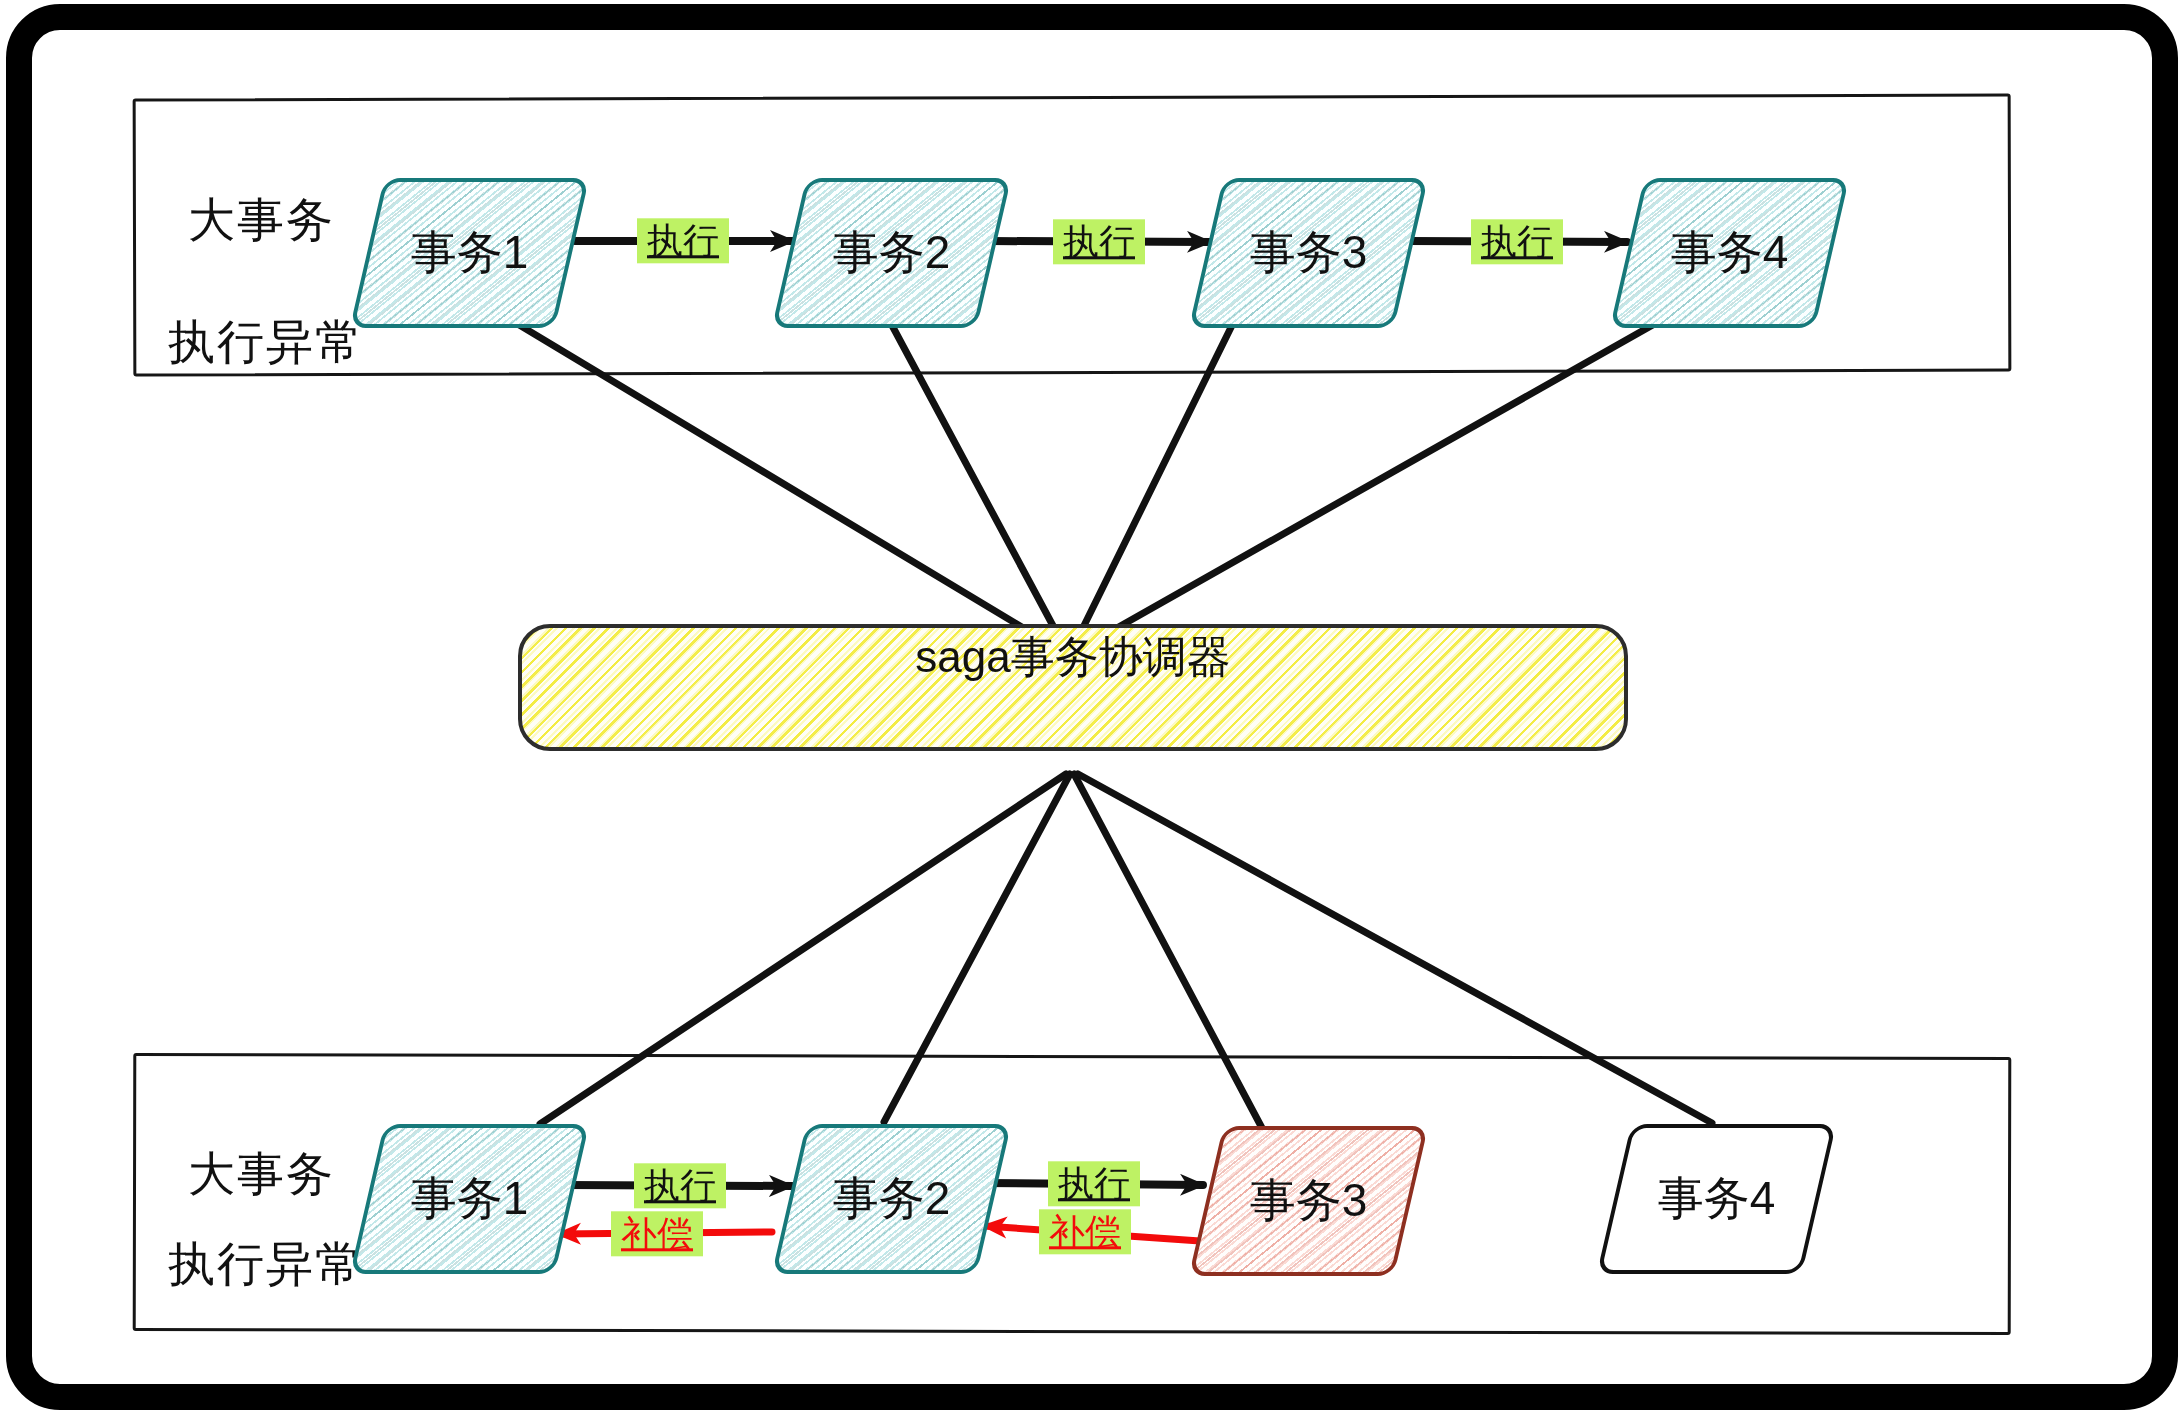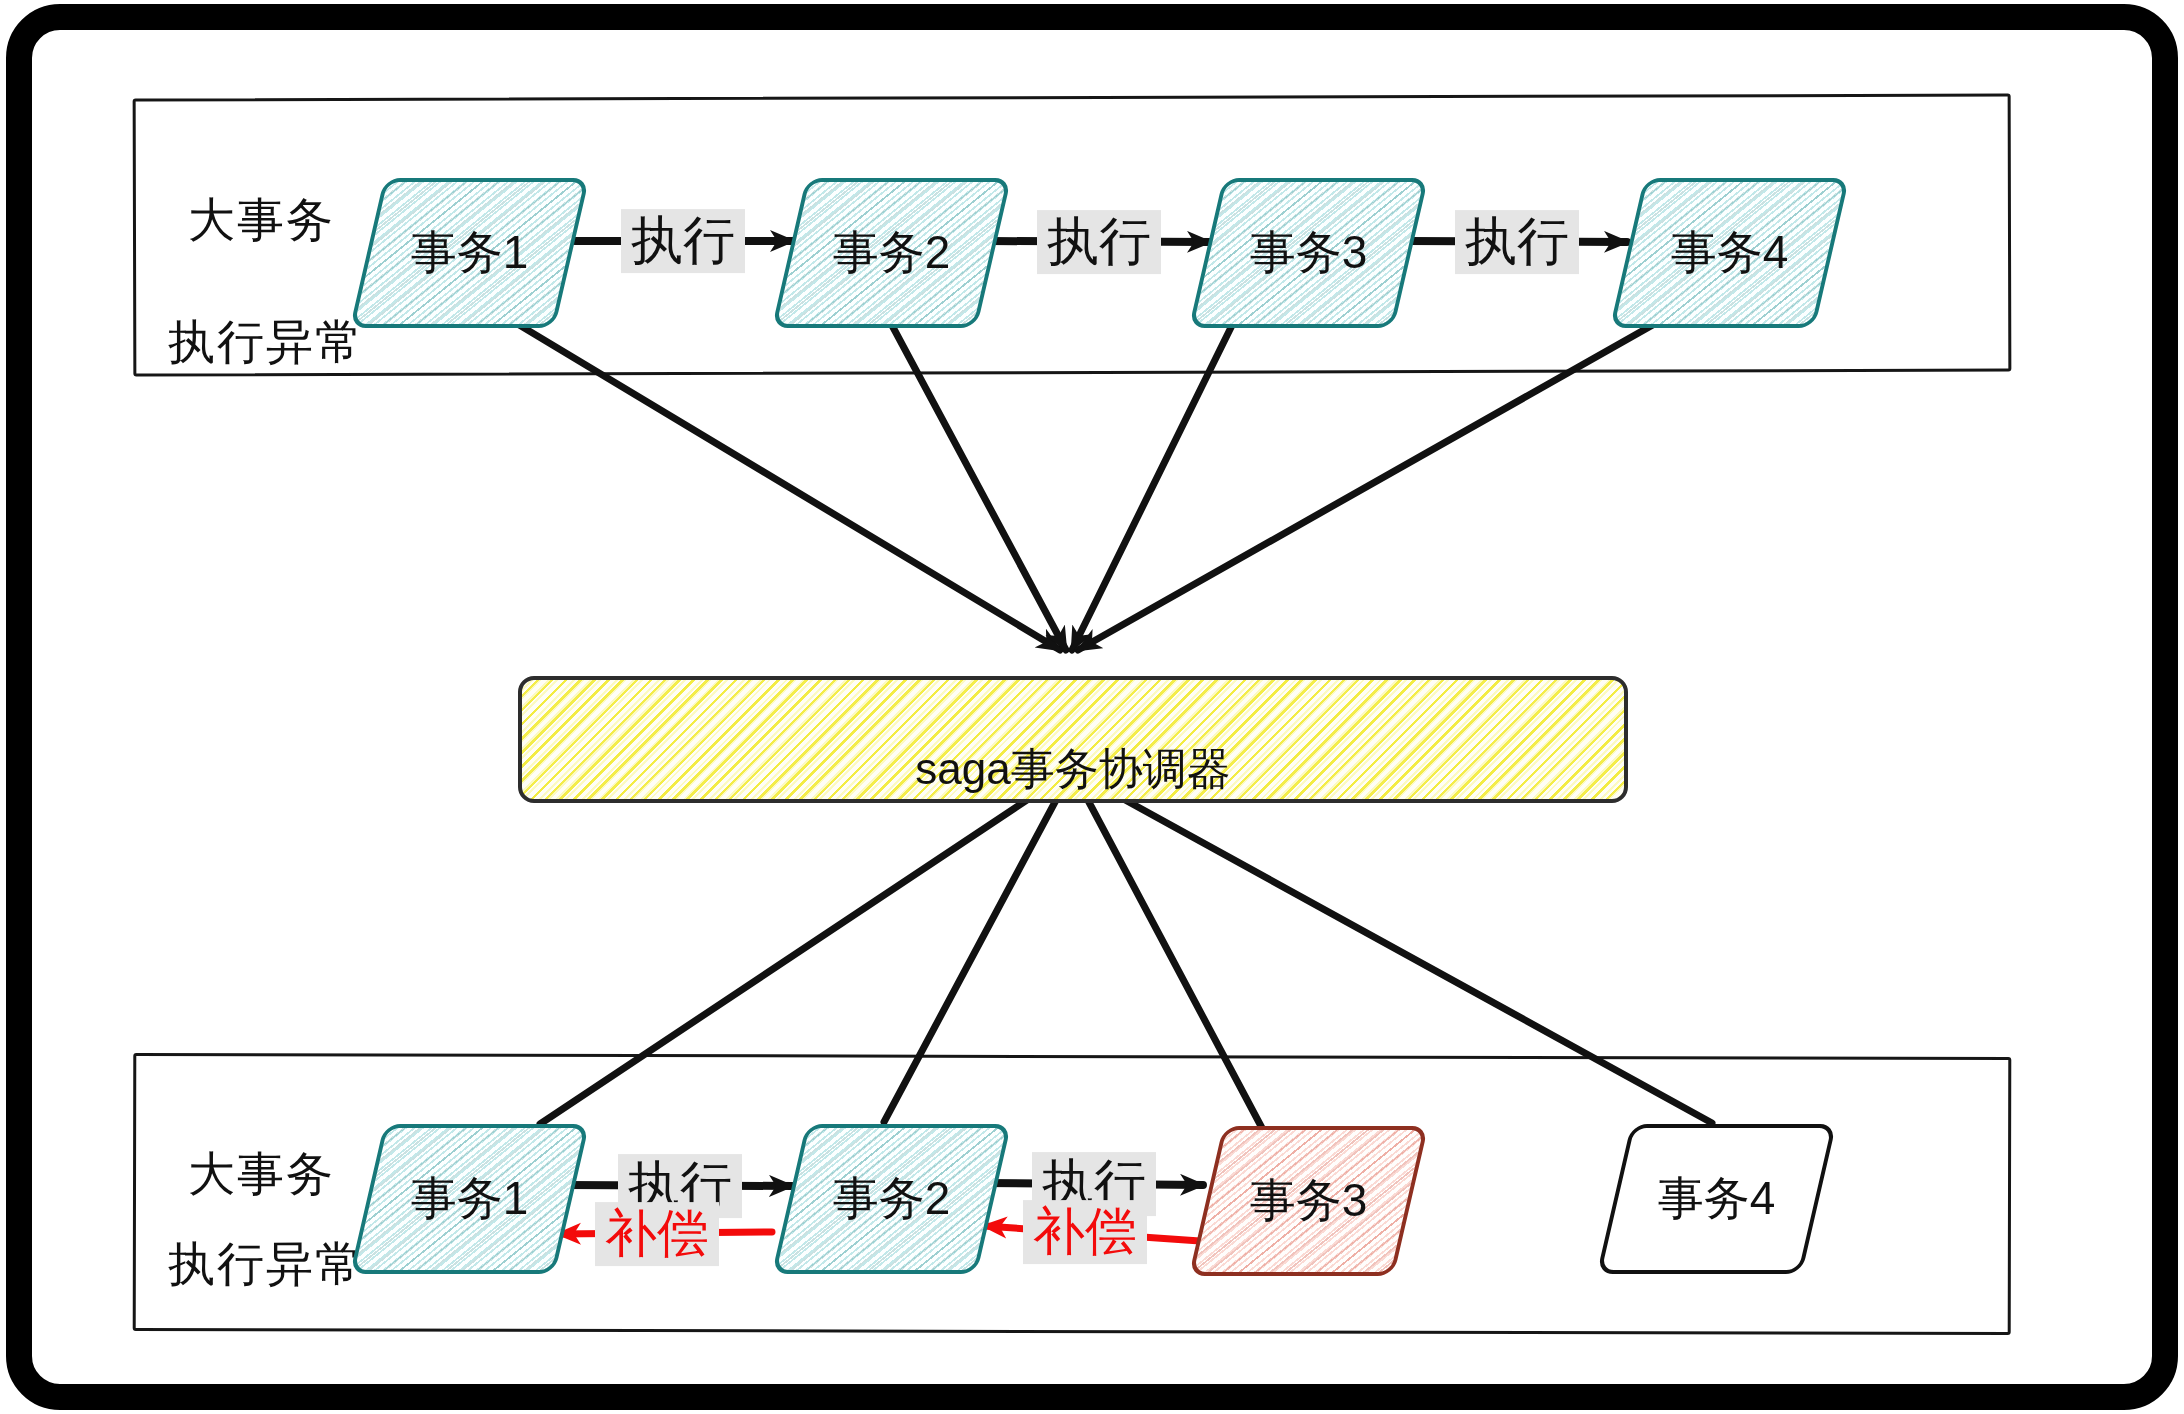--- a/index.html
+++ b/index.html
@@ -44,32 +44,32 @@
   }
   .box-red .bg{
     border:4px solid #8e2f20;background-color:#fffdfc;
     background-image:
       repeating-linear-gradient(135deg, rgba(220,110,95,0.40) 0 2px, transparent 2px 11px),
       repeating-linear-gradient(135deg, rgba(245,175,163,0.45) 0 2px, transparent 2px 6px);
   }
   .box-plain .bg{border:4px solid #111;background:#fff;}
   
   #saga-box{
-    position:absolute;left:518px;top:676px;width:1102px;height:119px;z-index:5;
-    border:4px solid #2d2d2d;border-radius:16px;background-color:#fffef6;
+    position:absolute;left:518px;top:624px;width:1102px;height:119px;z-index:5;
+    border:4px solid #2d2d2d;border-radius:32px;background-color:#fffef6;
     background-image:
       repeating-linear-gradient(135deg, rgba(242,234,45,0.85) 0 2.5px, transparent 2.5px 10px),
       repeating-linear-gradient(135deg, rgba(250,246,140,0.5) 0 2px, transparent 2px 6px);
-    display:flex;align-items:flex-end;justify-content:center;
+    display:flex;align-items:flex-start;justify-content:center;
   }
   #saga-box .lbl{font-size:44px;color:#111;}
   
   .edge-label{
     position:absolute;z-index:6;transform:translate(-50%,-50%);
-    background:#e5e5e5;padding:2px 10px;font-size:52px;line-height:1.15;white-space:nowrap;
+    background:#bef264;padding:2px 10px;font-size:36px;line-height:1.15;white-space:nowrap;text-decoration:underline;
   }
   .edge-label.exec{color:#111;}
   .edge-label.comp{color:#f30b0b;text-align:right;}
 </style>
 </head>
 <body>
 
 <div id="canvas">
 
   <svg id="wires" viewBox="0 0 2184 1414">

